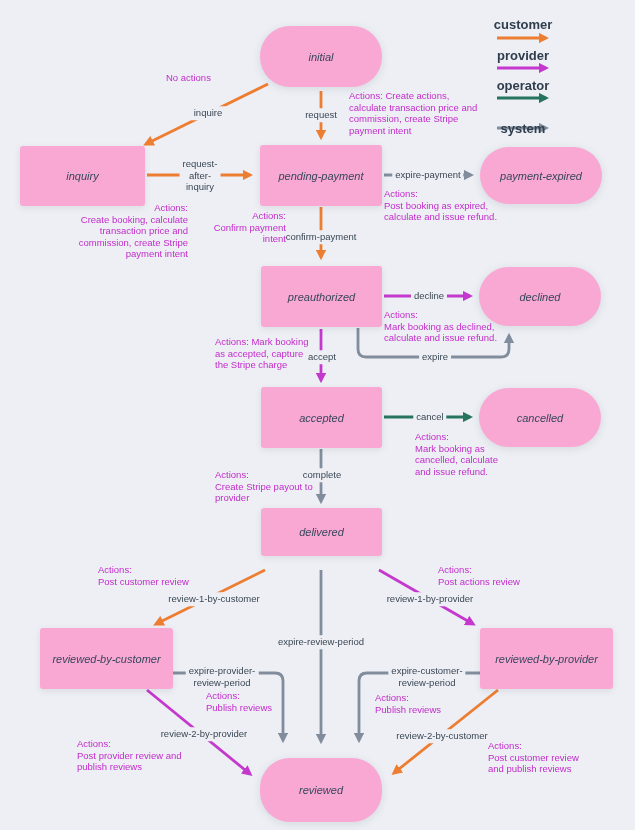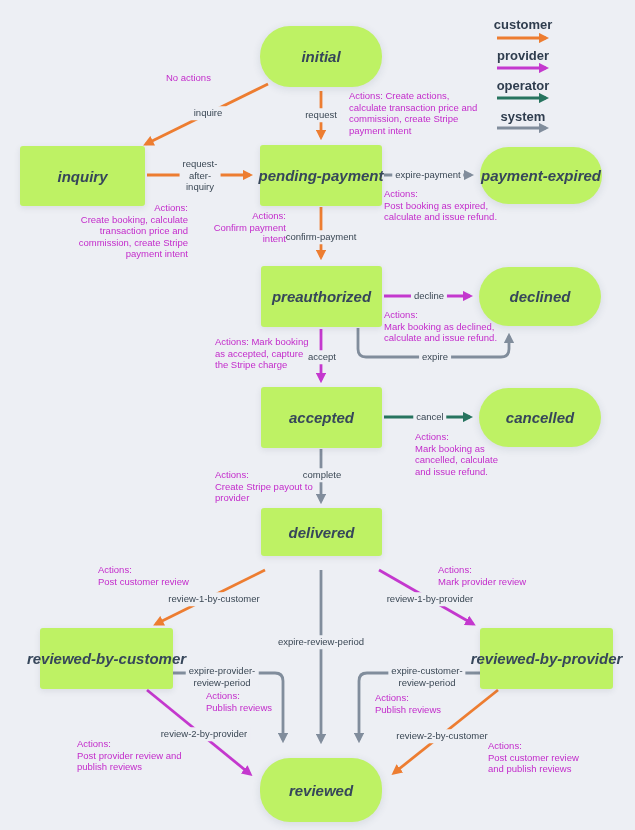--- a/index.html
+++ b/index.html
@@ -9,25 +9,25 @@
   }
   .canvas{
     position:relative;
     width:635px;height:830px;
     background:#EDEFF4;
     overflow:hidden;
   }
   svg.wires{position:absolute;left:0;top:0;}
   .state{
     position:absolute;
-    background:#bef264;
+    background:#f9a8d4;
     display:flex;align-items:center;justify-content:center;
     font-style:italic;
-    font-size:15px;
-    font-weight:700;
+    font-size:11px;
+    font-weight:400;
     color:#36465A;
     border-radius:3px;
     box-shadow:0 2px 6px rgba(45,62,80,.10);
     white-space:nowrap;
   }
   .pill{border-radius:30px;box-shadow:0 2px 8px rgba(45,62,80,.12);}
   .lbl{
     position:absolute;
     transform:translate(-50%,-50%);
     background:#EDEFF4;
@@ -98,21 +98,21 @@
     <path d="M379 570 L473 624" stroke="#C438CE" stroke-width="2.8" fill="none" marker-end="url(#mk-provider)"></path>
     <path d="M173 673 L275 673 Q283 673 283 681 L283 740" stroke="#818D9C" stroke-width="2.8" fill="none" marker-end="url(#mk-system)"></path>
     <path d="M147 690 L250 774" stroke="#C438CE" stroke-width="2.8" fill="none" marker-end="url(#mk-provider)"></path>
     <path d="M480 673 L367 673 Q359 673 359 681 L359 740" stroke="#818D9C" stroke-width="2.8" fill="none" marker-end="url(#mk-system)"></path>
     <path d="M498 690 L394 773" stroke="#ED7D31" stroke-width="2.8" fill="none" marker-end="url(#mk-customer)"></path>
   </svg>
 
   <div class="legend-label" style="left:523px;top:24px">customer</div>
   <div class="legend-label" style="left:523px;top:55px">provider</div>
   <div class="legend-label" style="left:523px;top:85px">operator</div>
-  <div class="legend-label" style="left:523px;top:116px">system</div>
+  <div class="legend-label" style="left:523px;top:128px">system</div>
 
   <div class="state pill" style="left:260px;top:26px;width:122px;height:61px">initial</div>
   <div class="state" style="left:20px;top:146px;width:125px;height:60px">inquiry</div>
   <div class="state" style="left:260px;top:145px;width:122px;height:61px">pending-payment</div>
   <div class="state" style="left:261px;top:266px;width:121px;height:61px">preauthorized</div>
   <div class="state pill" style="left:480px;top:147px;width:122px;height:57px">payment-expired</div>
   <div class="state pill" style="left:479px;top:267px;width:122px;height:59px">declined</div>
   <div class="state" style="left:261px;top:387px;width:121px;height:61px">accepted</div>
   <div class="state pill" style="left:479px;top:388px;width:122px;height:59px">cancelled</div>
   <div class="state" style="left:261px;top:508px;width:121px;height:48px">delivered</div>
@@ -194,21 +194,21 @@
       <div>Actions:</div>
       <div>Create Stripe payout to</div>
       <div>provider</div>
     </div>
   <div class="note" style="left:98px;top:564px">
       <div>Actions:</div>
       <div>Post customer review</div>
     </div>
   <div class="note" style="left:438px;top:564px">
       <div>Actions:</div>
-      <div>Mark provider review</div>
+      <div>Post actions review</div>
     </div>
   <div class="note" style="left:206px;top:690px">
       <div>Actions:</div>
       <div>Publish reviews</div>
     </div>
   <div class="note" style="left:375px;top:692px">
       <div>Actions:</div>
       <div>Publish reviews</div>
     </div>
   <div class="note" style="left:77px;top:738px">

